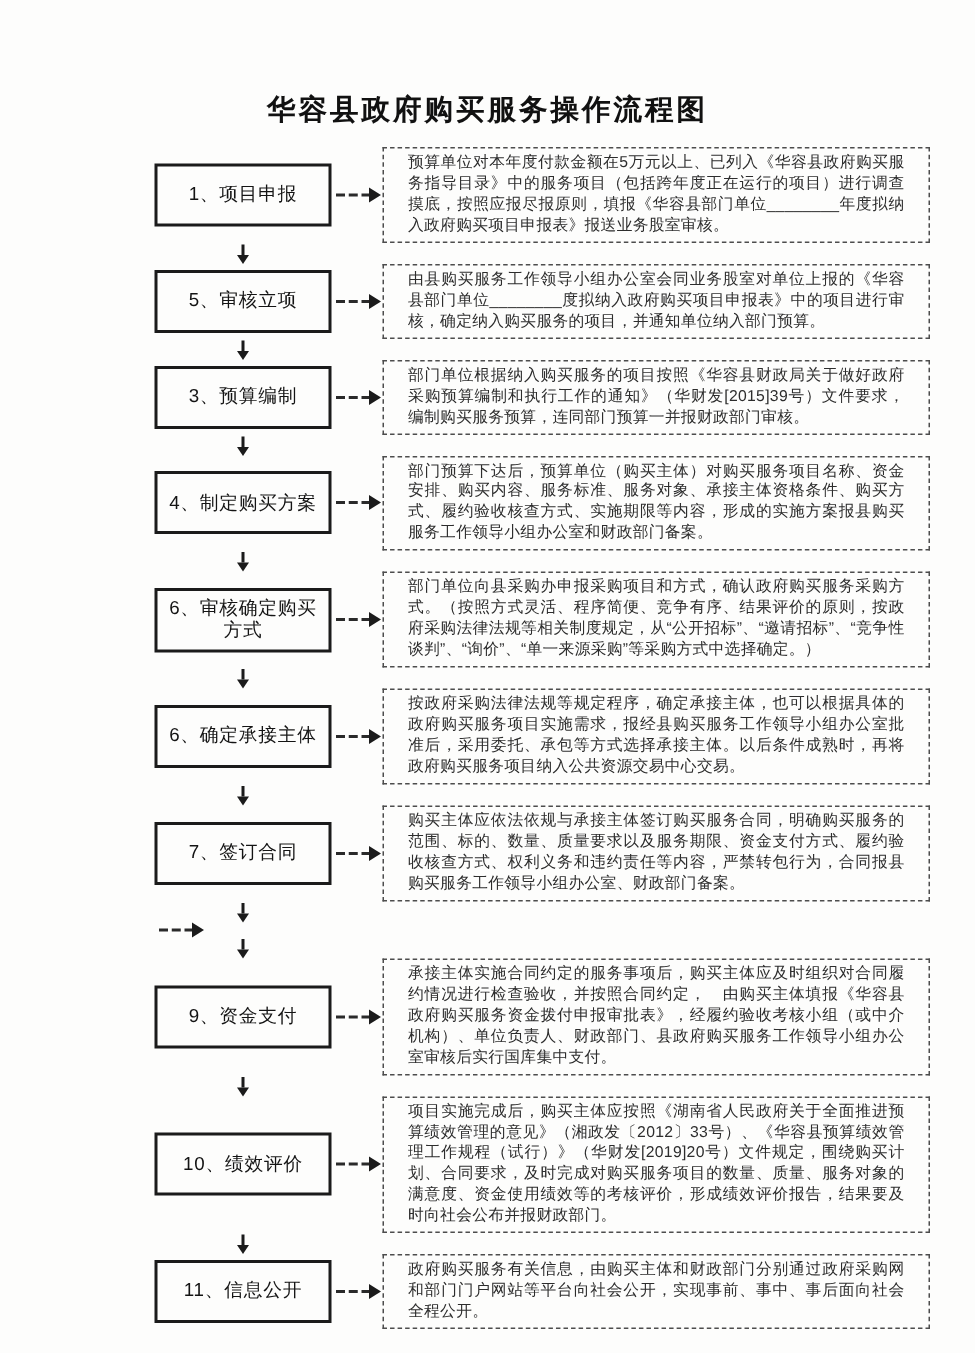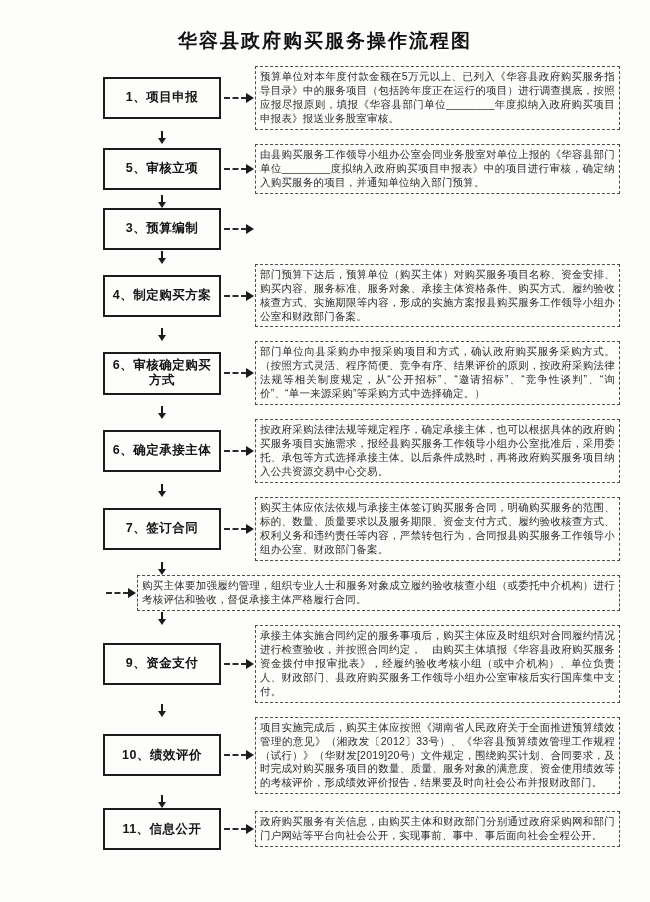--- a/index.html
+++ b/index.html
@@ -9,21 +9,21 @@
     display: flex; justify-content: center;
   }
   .page {
     position: relative;
     width: 650px; height: 902px;
     background: #fdfdfc;
     overflow: hidden;
     color: #1c1c1c;
   }
   .doc-title {
-    margin-top: 28px;
+    margin-top: 60px;
     text-align: center;
     font-size: 19px;
     font-weight: 700;
     letter-spacing: 2px;
     color: #111;
   }
   .flow {
     margin-top: 12px;
     padding-left: 103px;
     padding-right: 30px;
@@ -38,21 +38,21 @@
     border: 2px solid #1b1b1b;
     background: #fdfdfc;
     display: flex;
     align-items: center;
     justify-content: center;
     text-align: center;
     padding: 4px 3px;
   }
   .step-label {
     font-size: 12.5px;
-    font-weight: 700;
+    font-weight: 400;
     letter-spacing: 0.5px;
     color: #141414;
     line-height: 1.25;
   }
   .h-arrow {
     flex: 0 0 32px;
     position: relative;
     height: 10px;
     margin: 0 1px;
   }
@@ -65,21 +65,21 @@
     position: absolute;
     right: 0; top: 0;
     width: 0; height: 0;
     border-left: 8px solid #1b1b1b;
     border-top: 5px solid transparent;
     border-bottom: 5px solid transparent;
   }
   .desc-box {
     flex: 1 1 auto;
     border: 1px dashed #4d4d4d;
-    padding: 3px 4px;
+    padding: 3px 16px;
     background: #fdfdfc;
   }
   .desc-text {
     display: block;
     font-size: 10.5px;
     line-height: 1.33;
     color: #2d2d2d;
     text-align: justify;
     letter-spacing: 0.2px;
   }
@@ -146,20 +146,23 @@
   </div>
 
   <div class="row">
     <div class="step-box">
       <span class="step-label">3、预算编制</span>
     </div>
     <div class="h-arrow">
       <span class="h-line"></span>
       <span class="h-head"></span>
     </div>
+    <div class="desc-box">
+      <span class="desc-text">部门单位根据纳入购买服务的项目按照《华容县财政局关于做好政府采购预算编制和执行工作的通知》（华财发[2015]39号）文件要求，编制购买服务预算，连同部门预算一并报财政部门审核。</span>
+    </div>
   </div>
 
   <div class="connector">
     <span class="v-line"></span>
     <span class="v-head"></span>
   </div>
 
   <div class="row">
     <div class="step-box">
       <span class="step-label">4、制定购买方案</span>
@@ -229,23 +232,20 @@
 
   <div class="connector">
     <span class="v-line"></span>
     <span class="v-head"></span>
   </div>
 
   <div class="row">
     <div class="h-arrow">
       <span class="h-line"></span>
       <span class="h-head"></span>
-    </div>
-    <div class="desc-box">
-      <span class="desc-text">购买主体要加强履约管理，组织专业人士和服务对象成立履约验收核查小组（或委托中介机构）进行考核评估和验收，督促承接主体严格履行合同。</span>
     </div>
   </div>
 
   <div class="connector">
     <span class="v-line"></span>
     <span class="v-head"></span>
   </div>
 
   <div class="row">
     <div class="step-box">

